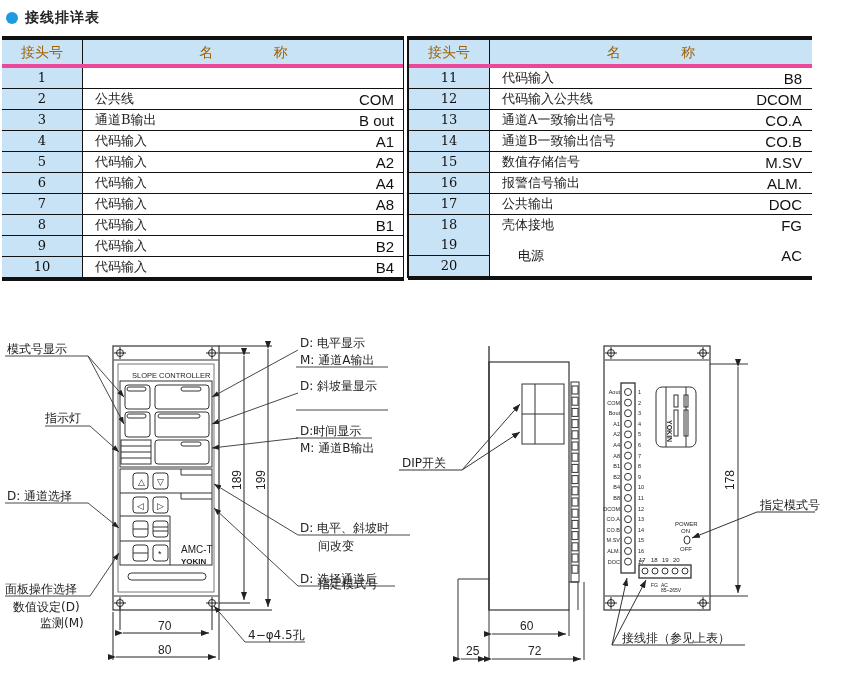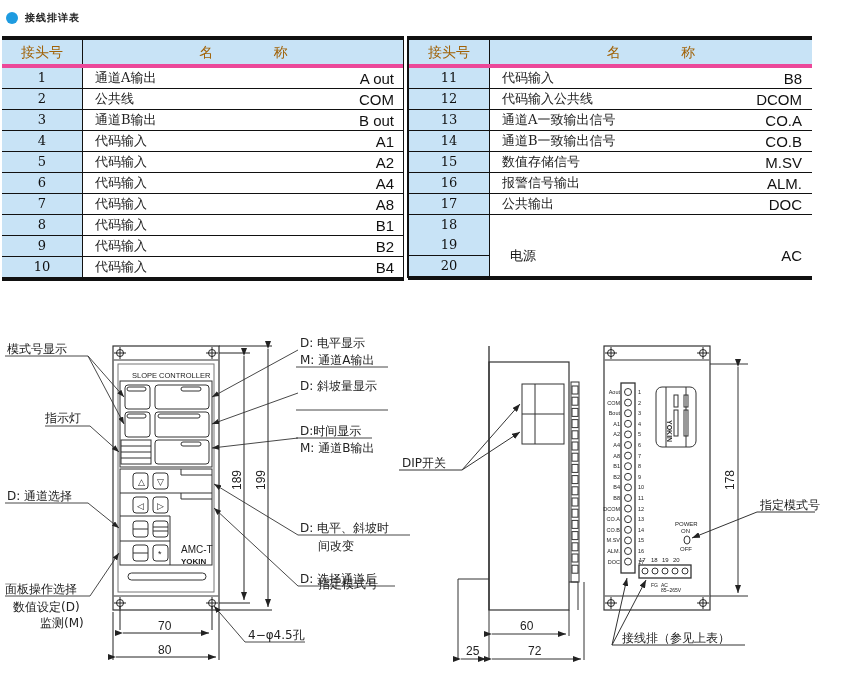--- a/index.html
+++ b/index.html
@@ -1,60 +1,56 @@
 <!DOCTYPE html>
 <html><head>
 <meta charset="utf-8">
 <style>
   html,body{margin:0;padding:0;background:#fff;}
   body{width:861px;height:674px;position:relative;overflow:hidden;font-family:"DejaVu Sans",sans-serif;color:#111;}
   .title{position:absolute;left:6px;top:8px;height:20px;display:flex;align-items:center;}
   .title .dot{width:12px;height:12px;border-radius:50%;background:#1e9be0;margin-right:7px;}
-  .title .txt{font-size:10px;font-weight:bold;color:#222;letter-spacing:1px;}
+  .title .txt{font-size:14px;font-weight:bold;color:#222;letter-spacing:1px;}
   .tbl{position:absolute;top:36px;border-top:4px solid #111;border-bottom:4px solid #111;}
   .tbl.left{left:2px;width:402px;}
   .tbl.right{left:408px;width:403px;border-left:1px solid #111;}
   .sep{position:absolute;left:403px;top:36px;width:3px;height:242px;border-left:1px solid #111;border-right:1px solid #111;}
   .hdr{display:flex;height:24px;background:#c8e3f6;border-bottom:4px solid #ec4899;font-family:"DejaVu Serif",serif;font-size:14px;color:#a16207;}
   .hdr .c1{width:80px;text-align:center;line-height:24px;border-right:1px solid #111;}
   .hdr .c2{flex:1;text-align:center;line-height:24px;letter-spacing:28px;padding-left:28px;}
   .row{display:flex;height:20px;border-bottom:1px solid #111;}
   .row:last-child{border-bottom:none;}
   .row .num{width:80px;background:#c8e3f6;border-right:1px solid #111;text-align:center;font-family:"DejaVu Serif",serif;font-size:13px;line-height:20px;}
   .row .name{flex:1;display:flex;justify-content:space-between;align-items:flex-end;padding:0 10px 0 12px;}
   .row .cn{font-family:"DejaVu Serif",serif;font-size:13px;line-height:20px;color:#222;}
   .row .code{font-family:"Liberation Sans",sans-serif;font-size:15px;line-height:18px;}
   .merged{display:flex;height:41px;}
   .merged .nums{width:80px;border-right:1px solid #111;}
   .merged .nums div{height:20px;background:#c8e3f6;text-align:center;font-family:"DejaVu Serif",serif;font-size:13px;line-height:20px;}
   .merged .nums div:first-child{border-bottom:1px solid #111;}
-  .merged .name{flex:1;display:flex;justify-content:space-between;align-items:center;padding:0 10px 0 20px;}
+  .merged .name{flex:1;display:flex;justify-content:space-between;align-items:center;padding:0 10px 0 28px;}
   svg text{font-family:"Liberation Sans",sans-serif;}
   .lbl{position:absolute;font-size:12px;color:#222;white-space:nowrap;font-family:"DejaVu Sans",sans-serif;}
 </style>
 </head>
 <body>
 
 <div class="title">
   <span class="dot"></span>
   <span class="txt">接线排详表</span>
 </div>
 
 <div class="tbl left">
   <div class="hdr">
     <div class="c1">接头号</div>
     <div class="c2">名 称</div>
   </div>
   <div id="left-rows">
       <div class="row">
         <div class="num">1</div>
-      <div class="name">
-          <span class="cn">通道A输出</span>
-      <span class="code">A out</span>
-        </div>
       </div>
       <div class="row">
         <div class="num">2</div>
       <div class="name">
           <span class="cn">公共线</span>
       <span class="code">COM</span>
         </div>
       </div>
       <div class="row">
         <div class="num">3</div>
@@ -166,20 +162,24 @@
       </div>
       <div class="row">
         <div class="num">17</div>
       <div class="name">
           <span class="cn">公共输出</span>
       <span class="code">DOC</span>
         </div>
       </div>
       <div class="row">
         <div class="num">18</div>
+      <div class="name">
+          <span class="cn">壳体接地</span>
+      <span class="code">FG</span>
+        </div>
       </div>
     </div>
   <div class="merged">
     <div class="nums">
       <div>19</div>
       <div>20</div>
     </div>
     <div class="name">
       <span class="cn" style="font-family:'DejaVu Serif',serif;font-size:13px;">电源</span>
       <span class="code" style="font-family:'Liberation Sans',sans-serif;font-size:15px;">AC</span>

